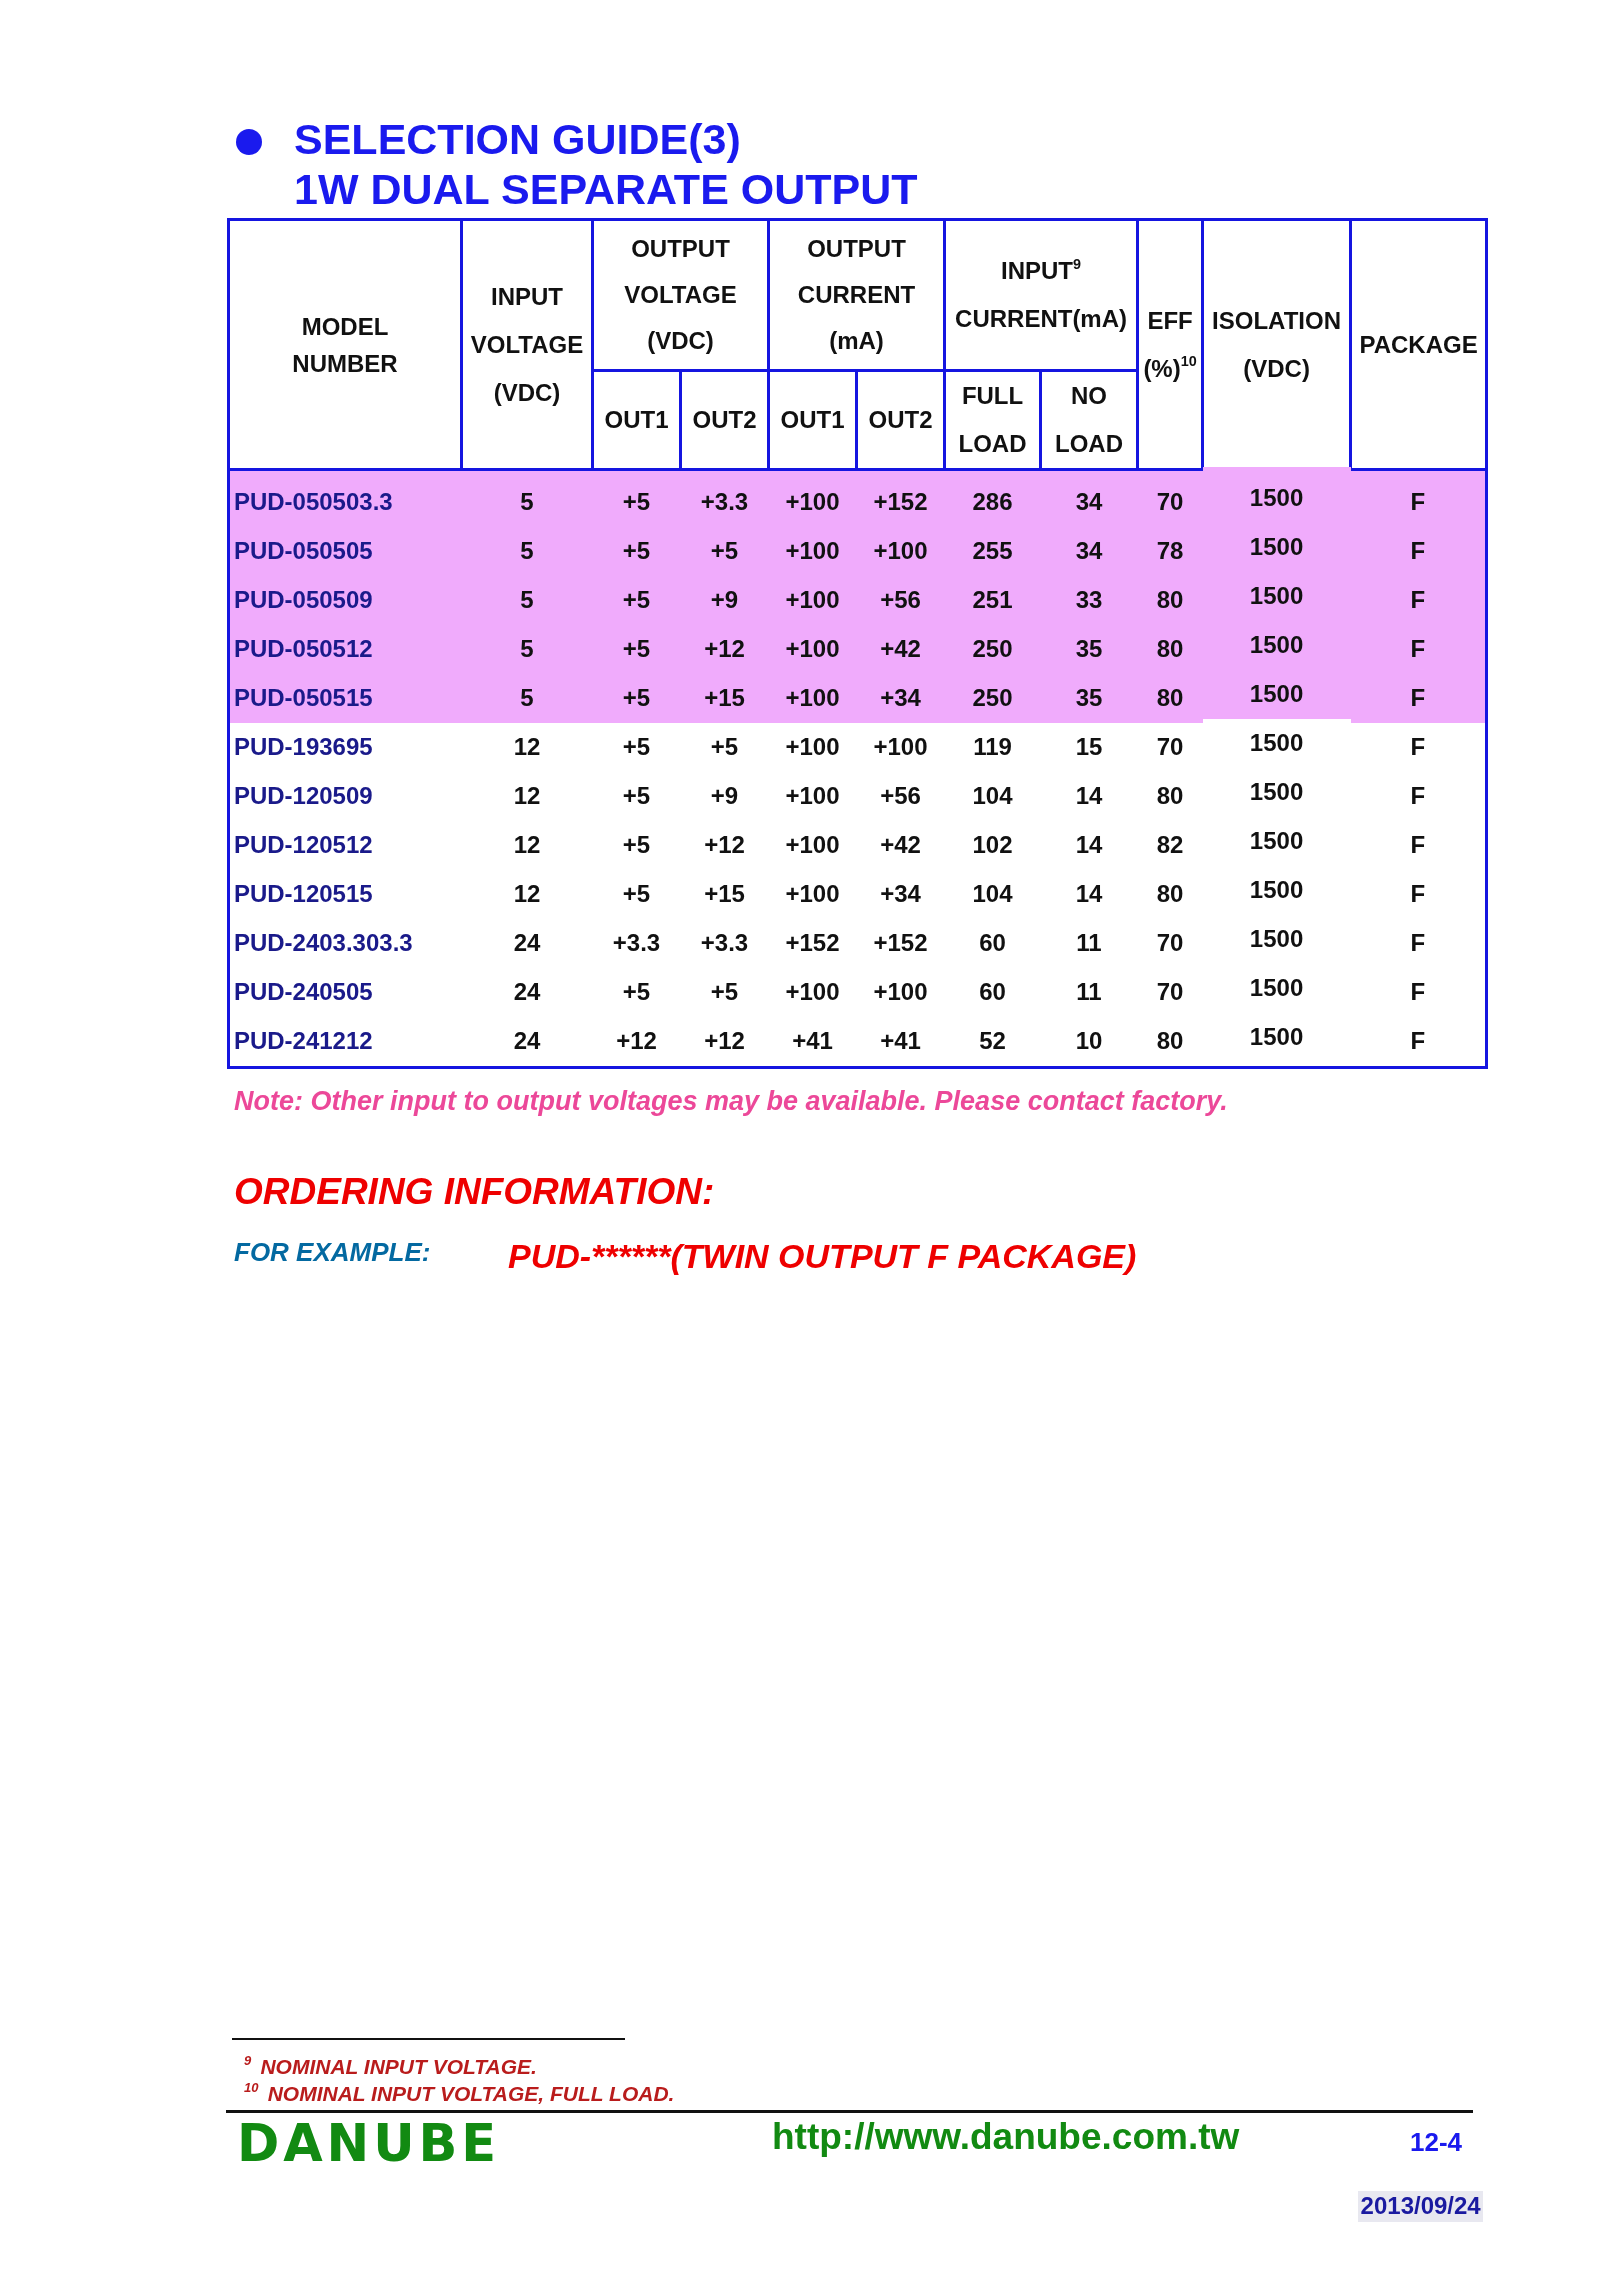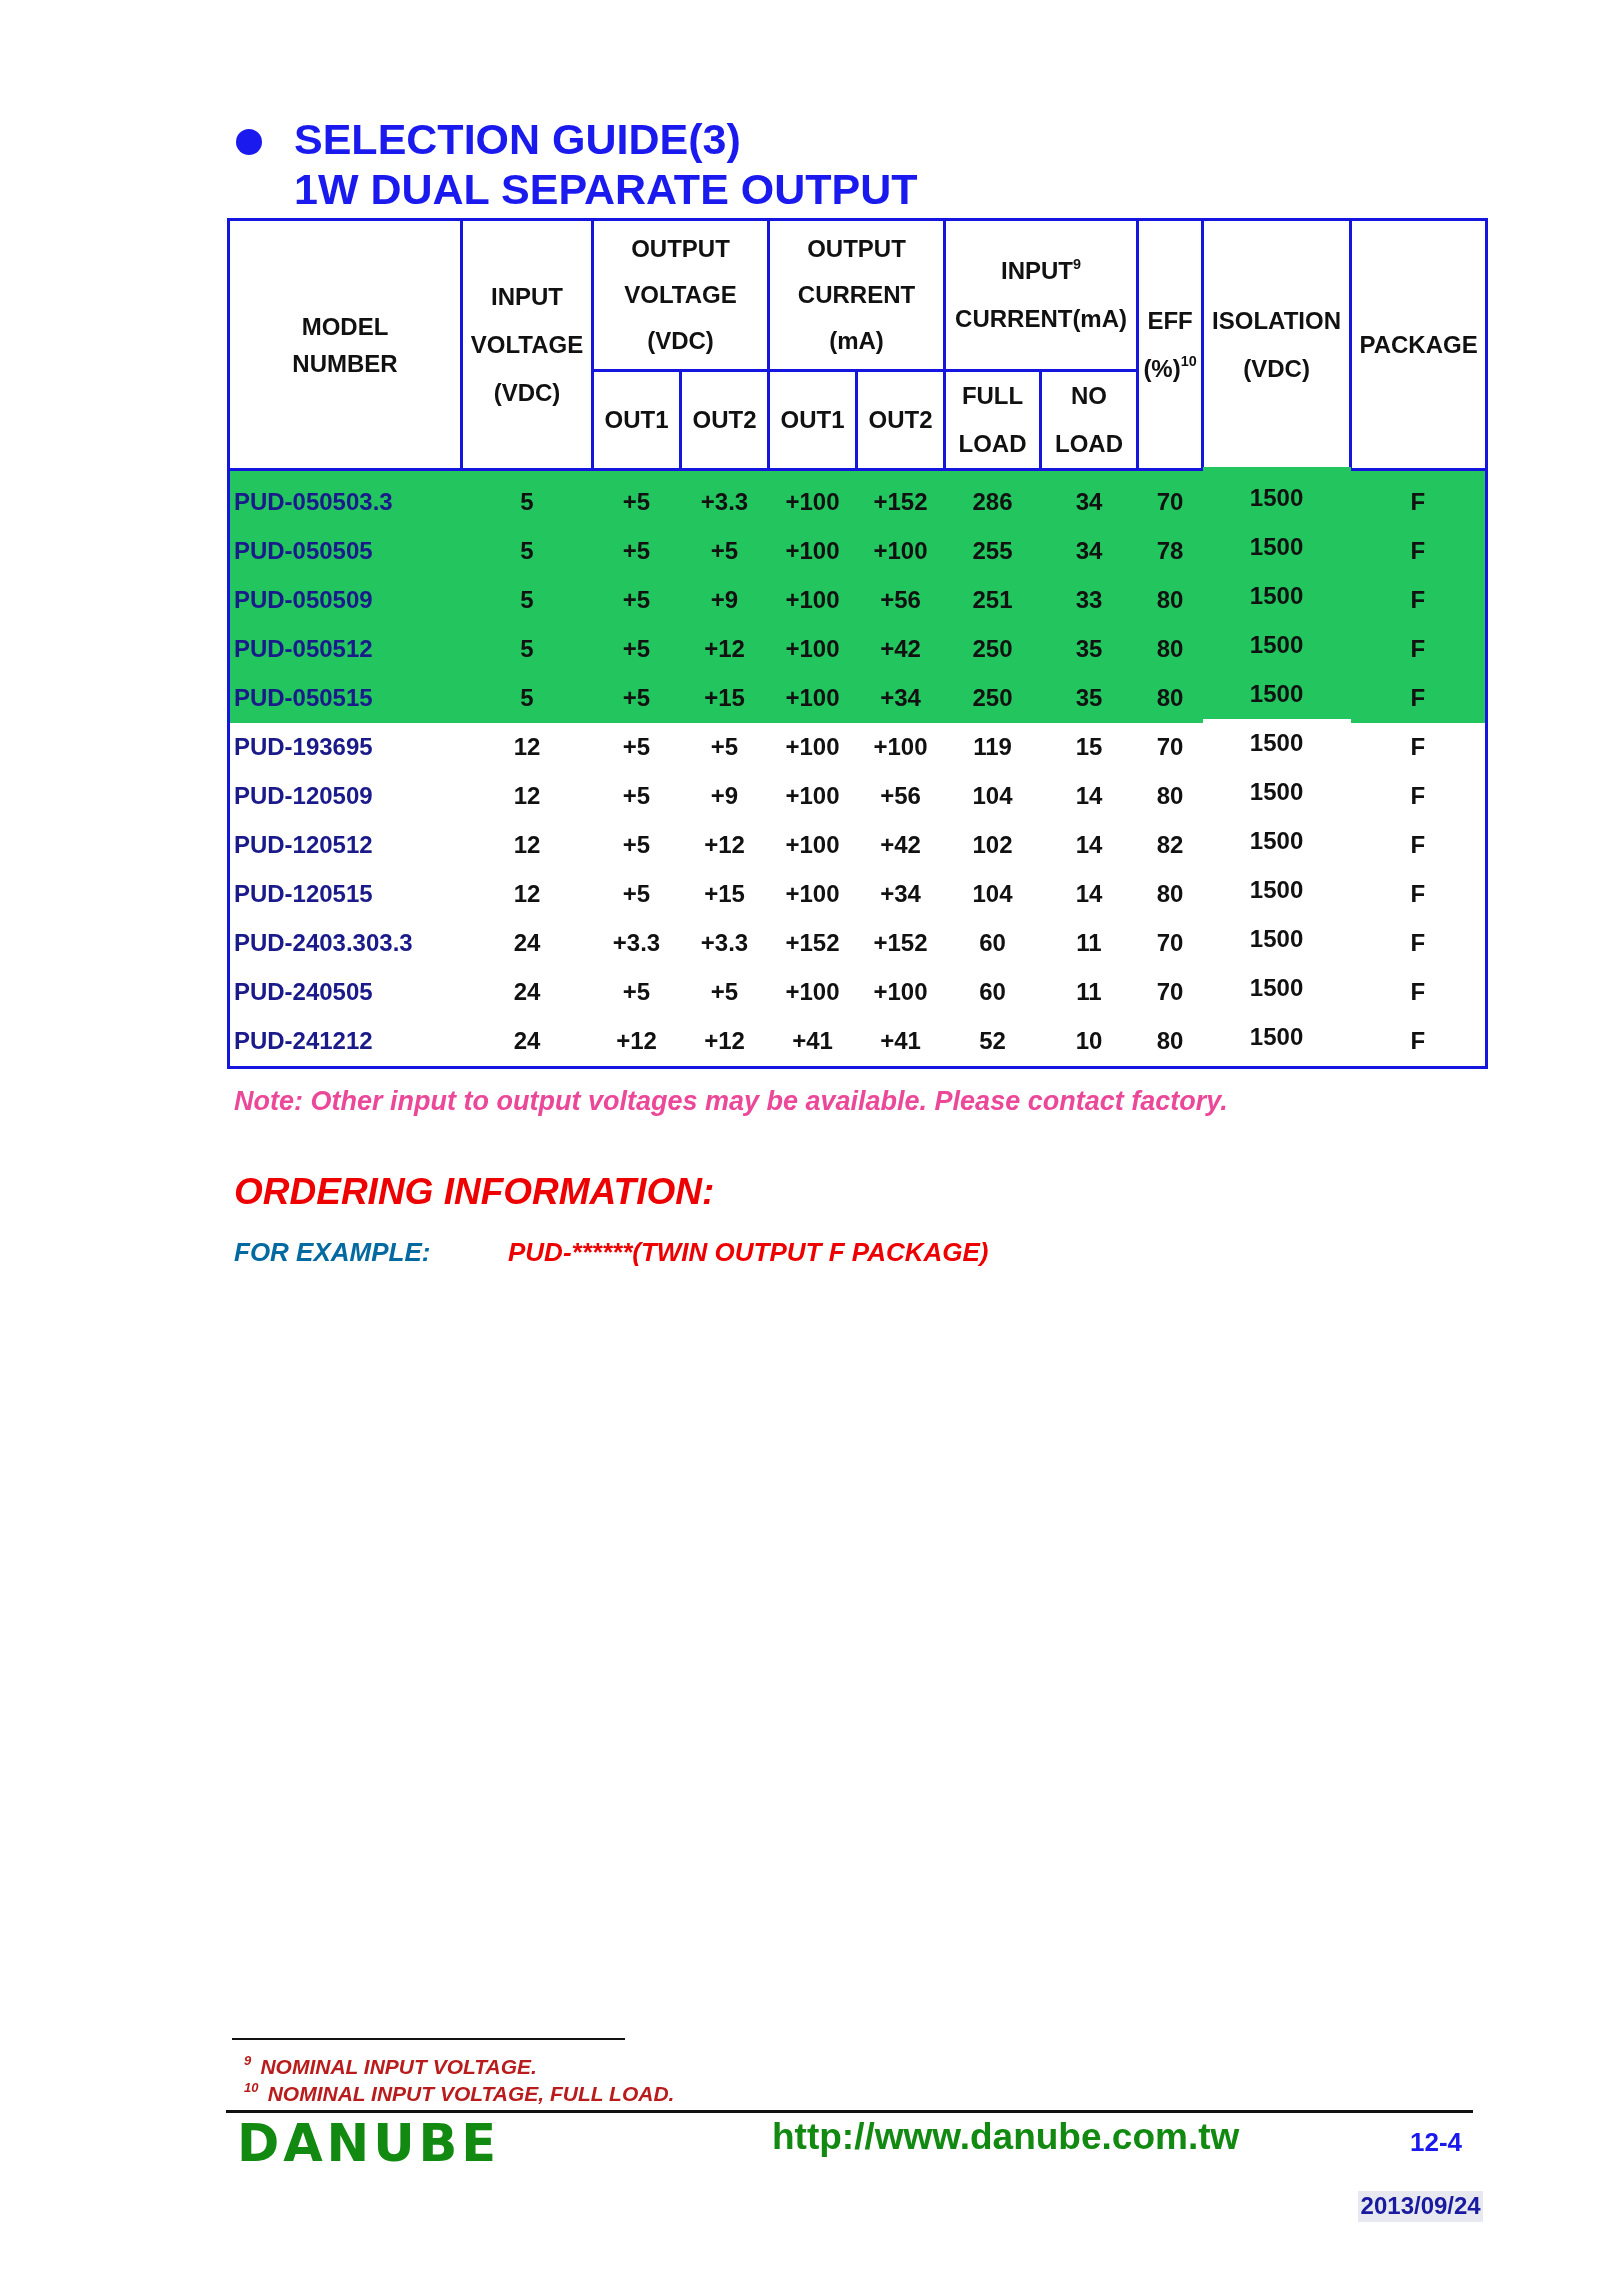--- a/index.html
+++ b/index.html
@@ -9,30 +9,30 @@
   .bullet { position: absolute; left: 0; top: 14.4px; width: 26px; height: 26px; border-radius: 50%; background: #1a1aee; }
   .title-line { position: absolute; left: 58px; font-weight: bold; color: #1a1aee; font-size: 43px; white-space: nowrap; letter-spacing: 0px; }
   .title-line.l1 { top: 0; }
   .title-line.l2 { top: 50px; }
 
   .tbl-wrap { position: absolute; left: 227px; top: 218px; width: 1256px; }
   table.guide { border-collapse: collapse; width: 1256px; table-layout: fixed; }
   table.guide th { border: 3.9px solid #1515e0; font-weight: bold; color: #111; font-size: 24px; text-align: center; padding: 0; line-height: 48px; background: #fff; }
   table.guide td { font-weight: bold; font-size: 24px; color: #111; text-align: center; height: 49px; padding: 0; }
   table.guide td.model { text-align: left; color: #1a1a8a; padding-left: 3.9px; }
-  table.guide tbody tr.shaded td { background: #22c55e; }
+  table.guide tbody tr.shaded td { background: #f0abfc; }
   table.guide tbody { border-left: 3.9px solid #1515e0; border-right: 3.9px solid #1515e0; border-bottom: 3.9px solid #1515e0; }
   table.guide tbody tr:first-child td { padding-top: 6.5px; }
   table.guide td.iso { position: relative; top: -3.9px; }
   sup { font-size: 14.4px; line-height: 0; position: relative; top: -1.3px; }
 
   .note { position: absolute; left: 234px; top: 1086px; font-style: italic; font-weight: bold; color: #ec4899; font-size: 27px; white-space: nowrap; }
   .order-title { position: absolute; left: 234px; top: 1171px; font-style: italic; font-weight: bold; color: #ee0000; font-size: 37px; white-space: nowrap; }
   .order-label { position: absolute; left: 234px; top: 1237px; font-style: italic; font-weight: bold; color: #0369a1; font-size: 26px; white-space: nowrap; }
-  .order-value { position: absolute; left: 508px; top: 1237px; font-style: italic; font-weight: bold; color: #ee0000; font-size: 26px; white-space: nowrap; }
+  .order-value { position: absolute; left: 508px; top: 1237px; font-style: italic; font-weight: bold; color: #ee0000; font-size: 34px; white-space: nowrap; }
 
   .fn-rule { position: absolute; left: 232px; top: 2038px; width: 393px; height: 2px; background: #111; }
   .fn { position: absolute; left: 244px; font-style: italic; font-weight: bold; color: #b91c1c; font-size: 21px; white-space: nowrap; }
   .fn.f9 { top: 2055px; }
   .fn.f10 { top: 2082px; }
   .fn .mark { font-size: 13px; position: relative; top: -9.2px; margin-right: 9.2px; }
 
   .footer-rule { position: absolute; left: 226px; top: 2110px; width: 1247px; height: 2.6px; background: #111; }
   .brand { position: absolute; left: 237px; top: 2114px; font-weight: bold; color: #128a12; font-size: 51px; letter-spacing: 3.9px; white-space: nowrap; font-family: "DejaVu Sans", sans-serif; }
   .url { position: absolute; left: 772px; top: 2116px; font-weight: bold; color: #128a12; font-size: 37px; white-space: nowrap; }

